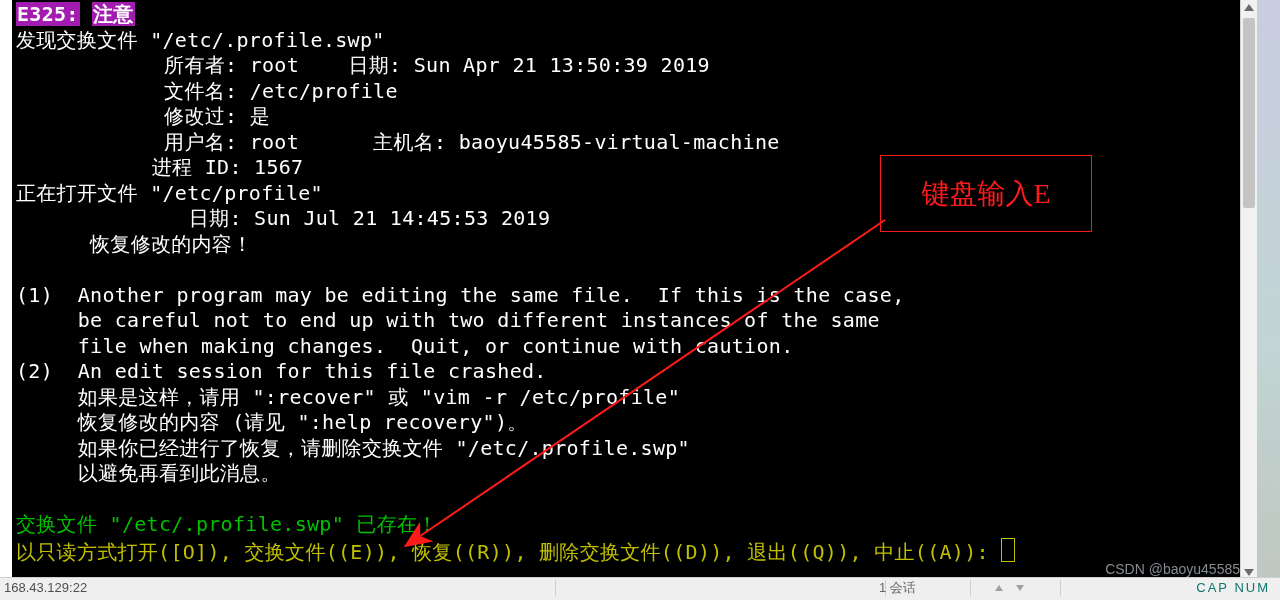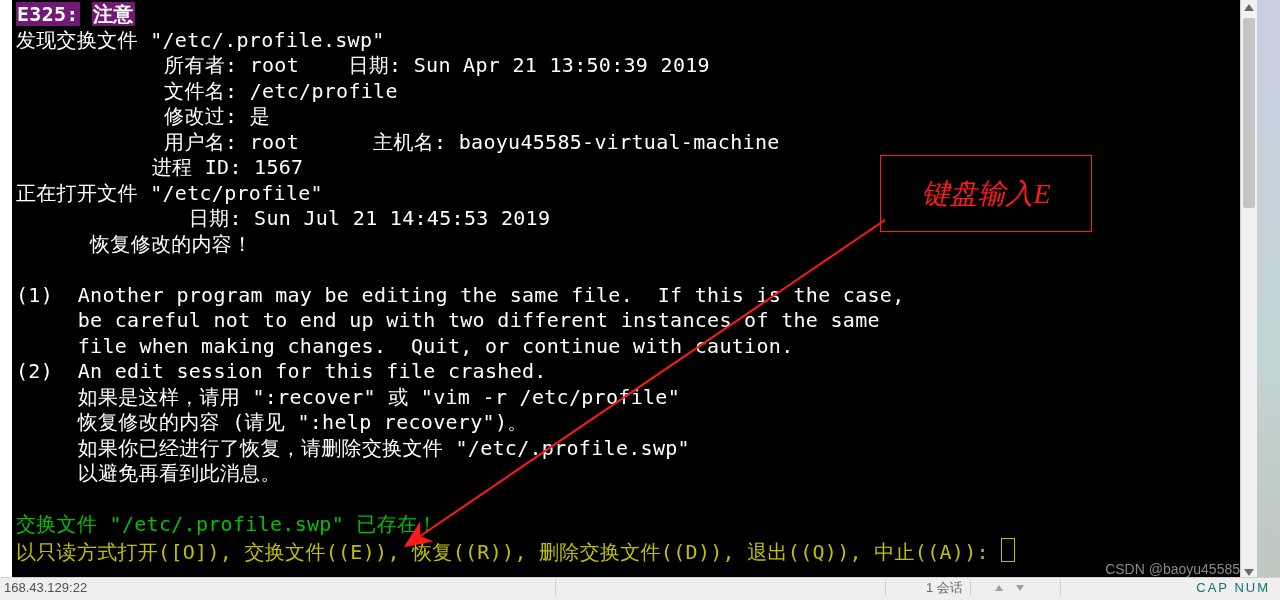--- a/index.html
+++ b/index.html
@@ -69,21 +69,21 @@
     height: 580px;
     background: #000000;
     color: #ffffff;
     padding: 2px 4px;
     box-sizing: border-box;
     line-height: 25.5px;
     white-space: pre;
     letter-spacing: 0.3px;
   }
   .hl-red {
-    background: #701a75;
+    background: #a21caf;
     color: #ffffff;
     font-weight: bold;
     padding: 0 1px;
   }
   .grn { color: #00c000; }
   .yel { color: #c0c000; }
   .cursor {
     display: inline-block;
     width: 12px;
     height: 22px;
@@ -97,21 +97,20 @@
     width: 210px;
     height: 75px;
     border: 1px solid #ff1a1a;
     background: transparent;
     color: #ff1a1a;
     font-family: "SimSun", "Songti SC", serif;
     font-size: 28px;
     text-align: center;
     line-height: 75px;
     pointer-events: none;
-    font-style: italic;
   }
   svg.arrow {
     position: absolute;
     left: 0;
     top: 0;
     width: 1280px;
     height: 600px;
     pointer-events: none;
   }
   .statusbar {
@@ -131,21 +130,21 @@
     left: 4px;
     filter: blur(0.4px);
     color: #505050;
   }
   .statusbar .mid {
     position: absolute;
     left: 565px;
   }
   .statusbar .sess {
     position: absolute;
-    left: 926px;
+    left: 879px;
   }
   .statusbar .divider {
     position: absolute;
     top: 2px;
     height: 16px;
     border-left: 1px solid #cfcfcf;
   }
   .statusbar .key-ind {
     display: inline-block;
     width: 0; height: 0;

